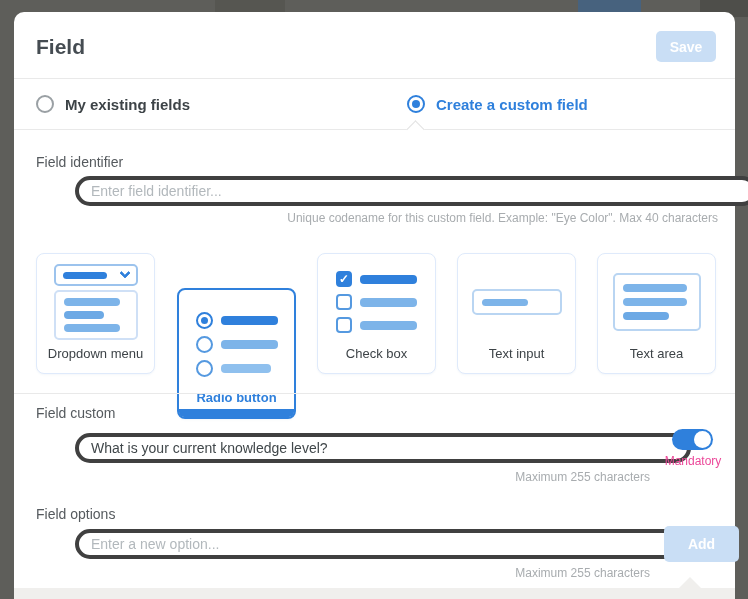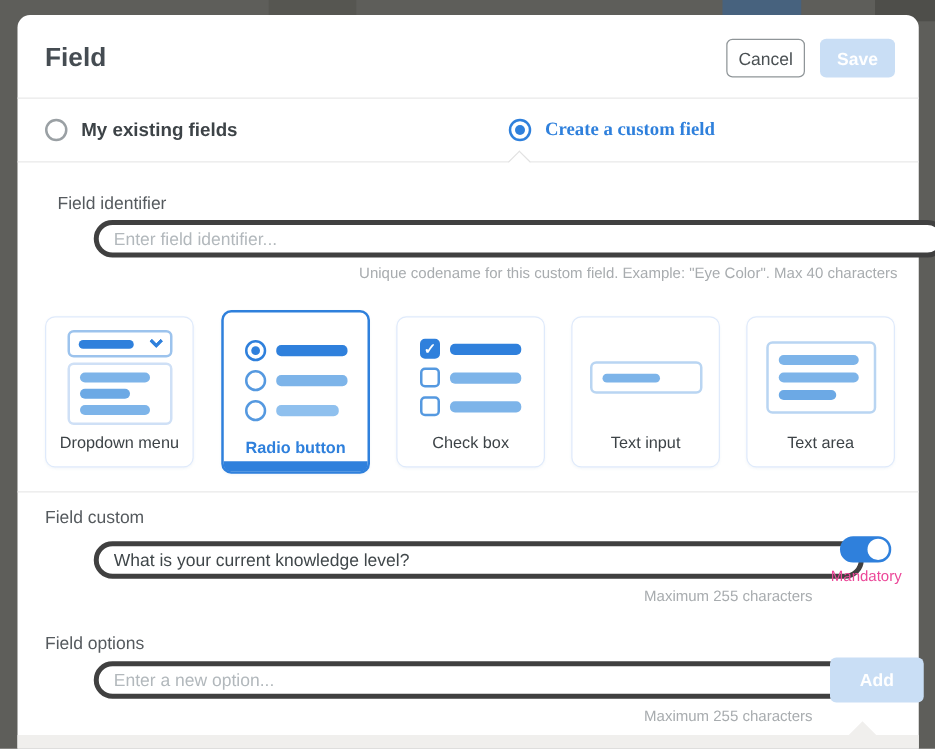--- a/index.html
+++ b/index.html
@@ -27,21 +27,21 @@
     color:#4a5053; }
   .btn-save { left:642px; width:60px; background:#c9def5; border:none; color:#ffffff;
     font-weight:bold; }
 
   
   .mode-row { position:absolute; left:0; top:66px; width:100%; height:52px;
     border-bottom:1px solid #e9e9e9; }
   .mode-item { position:absolute; top:0; height:52px; display:flex; align-items:center;
     gap:11px; cursor:pointer; }
   .mode-item.existing { left:22px; }
-  .mode-item.custom { left:393px;font-family:Liberation Serif, serif; }
+  .mode-item.custom { left:393px; }
   .radio-circle { width:18px; height:18px; border-radius:50%; border:2px solid #9aa0a4;
     background:#fff; flex:none; position:relative; }
   .radio-circle.on { border-color:#2f80dc; }
   .radio-circle.on::after { content:""; position:absolute; left:3px; top:3px;
     width:8px; height:8px; border-radius:50%; background:#2f80dc; }
   .mode-label { font-size:15px; font-weight:bold; color:#3d4347; }
   .mode-item.custom .mode-label { color:#2f80dc; }
   .caret-top { position:absolute; left:395px; top:111px; width:13px; height:13px;
     background:#ffffff; transform:rotate(45deg); border-top:1px solid #e2e2e2;
     border-left:1px solid #e2e2e2; z-index:2; }
@@ -61,21 +61,21 @@
     flex-direction:column; align-items:center; padding-top:8px;
     box-shadow:0 1px 2px rgba(120,150,190,0.08); }
   .card .icon-area { height:80px; display:flex; flex-direction:column;
     justify-content:center; align-items:center; }
   .card .card-label { font-size:13px; color:#3d4347; margin-top:4px; }
   .card.selected { top:-5px; height:131px; border:2px solid #2f80dc; padding-top:12px; }
   .card.selected .icon-area { height:84px; }
   .card.selected .card-label { color:#2f80dc; font-weight:bold; }
   .card.selected .sel-strip { position:absolute; left:0; bottom:0; width:100%;
     height:8px; background:#2f80dc; border-radius:0 0 5px 5px; }
-  .c1 { left:0; } .c2 { left:141px; } .c3 { left:281px; } .c4 { left:421px; } .c5 { left:561px; }
+  .c1 { left:0; } .c2 { left:141px;margin-top:40px; } .c3 { left:281px; } .c4 { left:421px; } .c5 { left:561px; }
 
   .bar { border-radius:4px; height:8px; flex:none; }
   .b-dark { background:#2f80dc; } .b-mid { background:#6ca9e5; }
   .b-light { background:#7db4e9; } .b-lighter { background:#8fc0ee; }
 
   
   .dd-select { width:84px; height:22px; border:2px solid #9cc3ed; border-radius:5px;
     display:flex; align-items:center; padding:0 7px; gap:6px; }
   .dd-select .bar { width:44px; height:7px; }
   .chev { width:8px; height:8px; border-right:3px solid #2f80dc;
@@ -137,37 +137,36 @@
 </head>
 <body>
 
 <div class="bg-rect r1"></div>
 <div class="bg-rect r2"></div>
 <div class="bg-rect r3"></div>
 
 <div class="modal">
 
   <div class="title">Field</div>
-  <button class="btn btn-cancel">Cancel</button>
   <button class="btn btn-save">Save</button>
   <div class="divider" style="top:66px;"></div>
 
   <div class="mode-row">
     <div class="mode-item existing">
       <span class="radio-circle"></span>
       <span class="mode-label">My existing fields</span>
     </div>
     <div class="mode-item custom">
       <span class="radio-circle on"></span>
       <span class="mode-label">Create a custom field</span>
     </div>
   </div>
   <div class="caret-top"></div>
 
-  <div class="sec-label" style="top:142px;margin-left:10px;">Field identifier</div>
+  <div class="sec-label" style="top:142px;">Field identifier</div>
   <input class="text-input" style="top: 164px; width: 682px;" placeholder="Enter field identifier...">
   <div class="helper" style="top:199px; left:204px; width:500px;">Unique codename for this custom field. Example: "Eye Color". Max 40 characters</div>
 
   <div class="cards">
 
     <div class="card c1">
       <div class="icon-area">
         <div class="dd-select">
           <span class="bar b-dark"></span>
           <span class="chev"></span>

